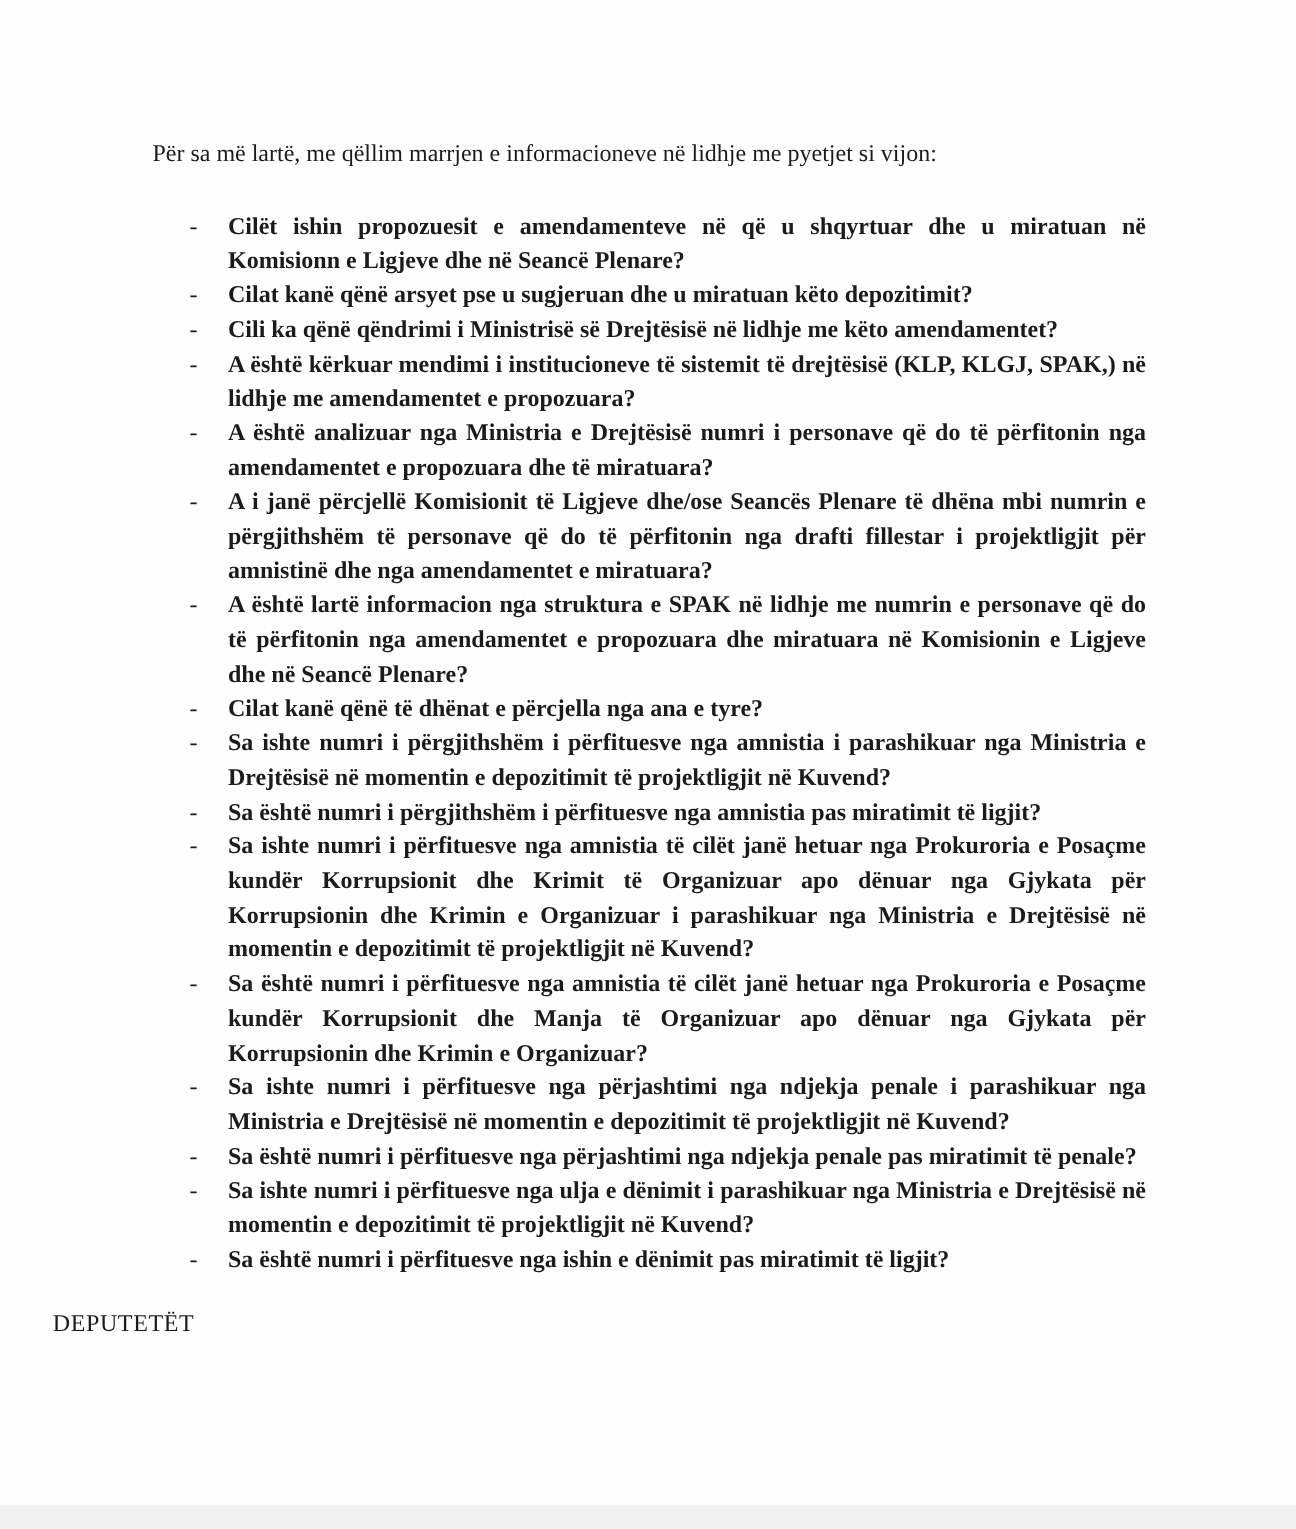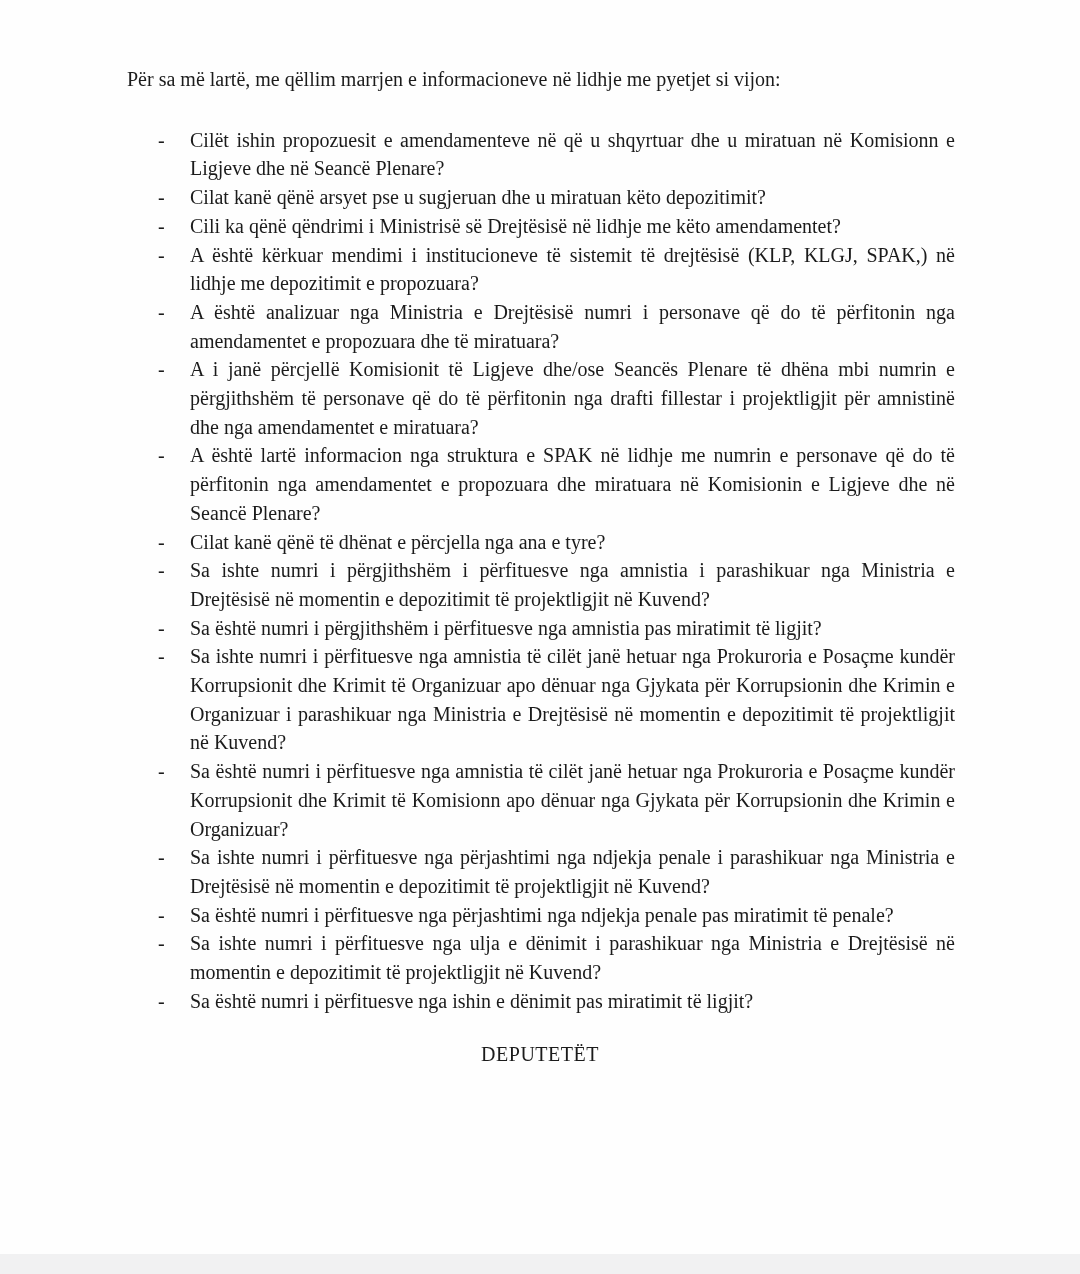--- a/index.html
+++ b/index.html
@@ -14,47 +14,48 @@
     margin: 0 auto;
     background: #fefefe;
     color: #1b1b1b;
     font-family: "Liberation Serif", "DejaVu Serif", serif;
     font-size: 20px;
     line-height: 28.7px;
     overflow: hidden;
   }
   .intro {
     margin: 0 125px 0 127px;
-    padding-top: 65px;
+    padding-top: 114px;
     text-align: left;
   }
   .question-list {
     margin: 32px 125px 0 158px;
   }
   .q-item {
     display: flex;
     align-items: flex-start;
   }
   .q-dash {
     flex: 0 0 32px;
     width: 32px;
     text-align: left;
   }
   .q-text {
     flex: 1 1 auto;
     text-align: justify;
+    font-weight: bold;
   }
   .closing {
     margin: 19px 125px 0 127px;
     text-align: justify;
   }
   .signature {
     margin-top: 24px;
-    text-align: center;
     letter-spacing: 0.5px;
+    padding-left: 44px;
   }
   .bottom-shade {
     position: absolute;
     left: 0;
     bottom: 0;
     width: 100%;
     height: 20px;
     background: #f1f1f2;
   }
 </style>
@@ -74,21 +75,21 @@
       <div class="q-item">
         <span class="q-dash">-</span>
         <span class="q-text">Cilat kanë qënë arsyet pse u sugjeruan dhe u miratuan këto depozitimit?</span>
       </div>
       <div class="q-item">
         <span class="q-dash">-</span>
         <span class="q-text">Cili ka qënë qëndrimi i Ministrisë së Drejtësisë në lidhje me këto amendamentet?</span>
       </div>
       <div class="q-item">
         <span class="q-dash">-</span>
-        <span class="q-text">A është kërkuar mendimi i institucioneve të sistemit të drejtësisë (KLP, KLGJ, SPAK,) në lidhje me depozitimit e propozuara?</span>
+        <span class="q-text">A është kërkuar mendimi i institucioneve të sistemit të drejtësisë (KLP, KLGJ, SPAK,) në lidhje me amendamentet e propozuara?</span>
       </div>
       <div class="q-item">
         <span class="q-dash">-</span>
         <span class="q-text">A është analizuar nga Ministria e Drejtësisë numri i personave që do të përfitonin nga amendamentet e propozuara dhe të miratuara?</span>
       </div>
       <div class="q-item">
         <span class="q-dash">-</span>
         <span class="q-text">A i janë përcjellë Komisionit të Ligjeve dhe/ose Seancës Plenare të dhëna mbi numrin e përgjithshëm të personave që do të përfitonin nga drafti fillestar i projektligjit për amnistinë dhe nga amendamentet e miratuara?</span>
       </div>
       <div class="q-item">
@@ -106,21 +107,21 @@
       <div class="q-item">
         <span class="q-dash">-</span>
         <span class="q-text">Sa është numri i përgjithshëm i përfituesve nga amnistia pas miratimit të ligjit?</span>
       </div>
       <div class="q-item">
         <span class="q-dash">-</span>
         <span class="q-text">Sa ishte numri i përfituesve nga amnistia të cilët janë hetuar nga Prokuroria e Posaçme kundër Korrupsionit dhe Krimit të Organizuar apo dënuar nga Gjykata për Korrupsionin dhe Krimin e Organizuar i parashikuar nga Ministria e Drejtësisë në momentin e depozitimit të projektligjit në Kuvend?</span>
       </div>
       <div class="q-item">
         <span class="q-dash">-</span>
-        <span class="q-text">Sa është numri i përfituesve nga amnistia të cilët janë hetuar nga Prokuroria e Posaçme kundër Korrupsionit dhe Krimit të Komisionn apo dënuar nga Gjykata për Korrupsionin dhe Krimin e Organizuar?</span>
+        <span class="q-text">Sa është numri i përfituesve nga amnistia të cilët janë hetuar nga Prokuroria e Posaçme kundër Korrupsionit dhe Manja të Organizuar apo dënuar nga Gjykata për Korrupsionin dhe Krimin e Organizuar?</span>
       </div>
       <div class="q-item">
         <span class="q-dash">-</span>
         <span class="q-text">Sa ishte numri i përfituesve nga përjashtimi nga ndjekja penale i parashikuar nga Ministria e Drejtësisë në momentin e depozitimit të projektligjit në Kuvend?</span>
       </div>
       <div class="q-item">
         <span class="q-dash">-</span>
         <span class="q-text">Sa është numri i përfituesve nga përjashtimi nga ndjekja penale pas miratimit të penale?</span>
       </div>
       <div class="q-item">

